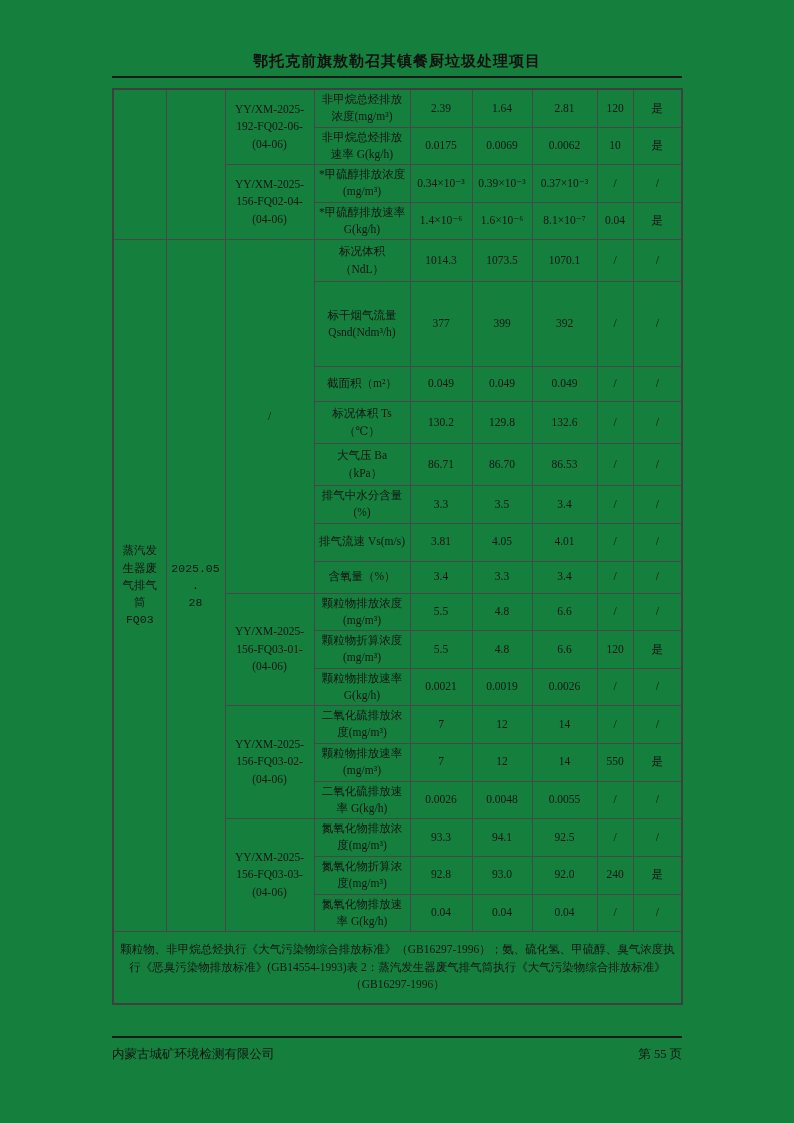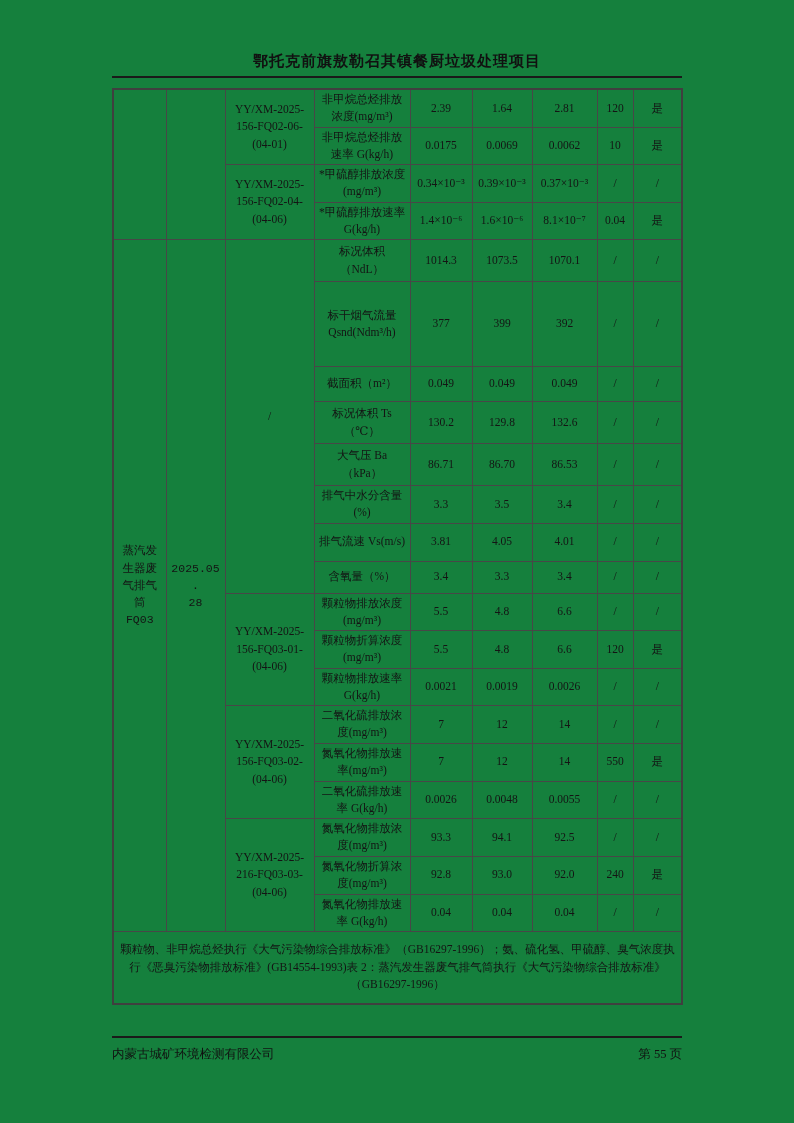--- a/index.html
+++ b/index.html
@@ -56,21 +56,21 @@
         <col style="width:60px">
       <col style="width:65px">
         <col style="width:36px">
         <col style="width:49px">
     </colgroup>
 
     <tbody>
         <tr style="height:35px">
       <td rowspan="4"></td>
       <td rowspan="4"></td>
-      <td rowspan="2" class="sample-id">YY/XM-2025-156-FQ02-06-(04-01)</td>
+      <td rowspan="2" class="sample-id">YY/XM-2025-192-FQ02-06-(04-06)</td>
       <td>非甲烷总烃排放浓度(mg/m³)</td>
       <td>2.39</td>
       <td>1.64</td>
       <td>2.81</td>
       <td>120</td>
       <td>是</td>
     </tr>
     <tr style="height:35px">
       <td>非甲烷总烃排放速率 G(kg/h)</td>
       <td>0.0175</td>
@@ -197,37 +197,37 @@
     <tr style="height:36px">
       <td rowspan="3" class="sample-id">YY/XM-2025-156-FQ03-02-(04-06)</td>
       <td>二氧化硫排放浓度(mg/m³)</td>
       <td>7</td>
       <td>12</td>
       <td>14</td>
       <td>/</td>
       <td>/</td>
     </tr>
     <tr style="height:38px">
-      <td>氮氧化物排放速率(mg/m³)</td>
+      <td>颗粒物排放速率(mg/m³)</td>
       <td>7</td>
       <td>12</td>
       <td>14</td>
       <td>550</td>
       <td>是</td>
     </tr>
     <tr style="height:36px">
       <td>二氧化硫排放速率 G(kg/h)</td>
       <td>0.0026</td>
       <td>0.0048</td>
       <td>0.0055</td>
       <td>/</td>
       <td>/</td>
     </tr>
     <tr style="height:37px">
-      <td rowspan="3" class="sample-id">YY/XM-2025-216-FQ03-03-(04-06)</td>
+      <td rowspan="3" class="sample-id">YY/XM-2025-156-FQ03-03-(04-06)</td>
       <td>氮氧化物排放浓度(mg/m³)</td>
       <td>93.3</td>
       <td>94.1</td>
       <td>92.5</td>
       <td>/</td>
       <td>/</td>
     </tr>
     <tr style="height:38px">
       <td>氮氧化物折算浓度(mg/m³)</td>
       <td>92.8</td>

